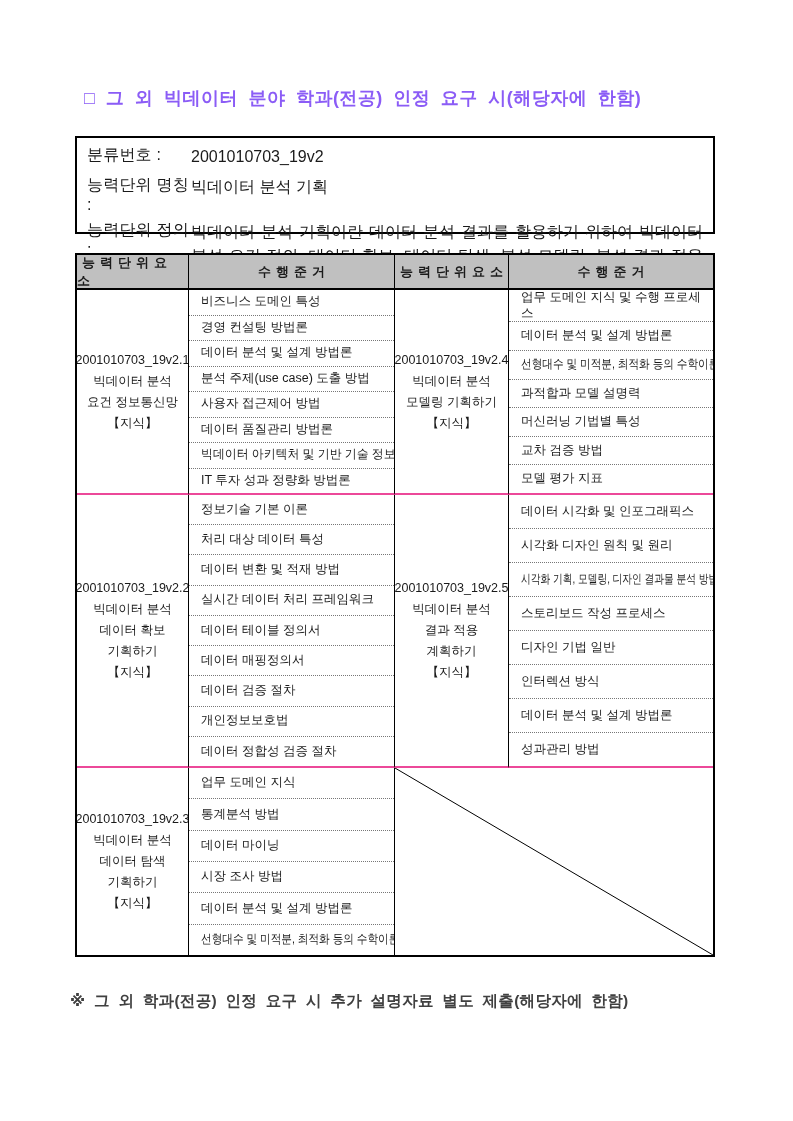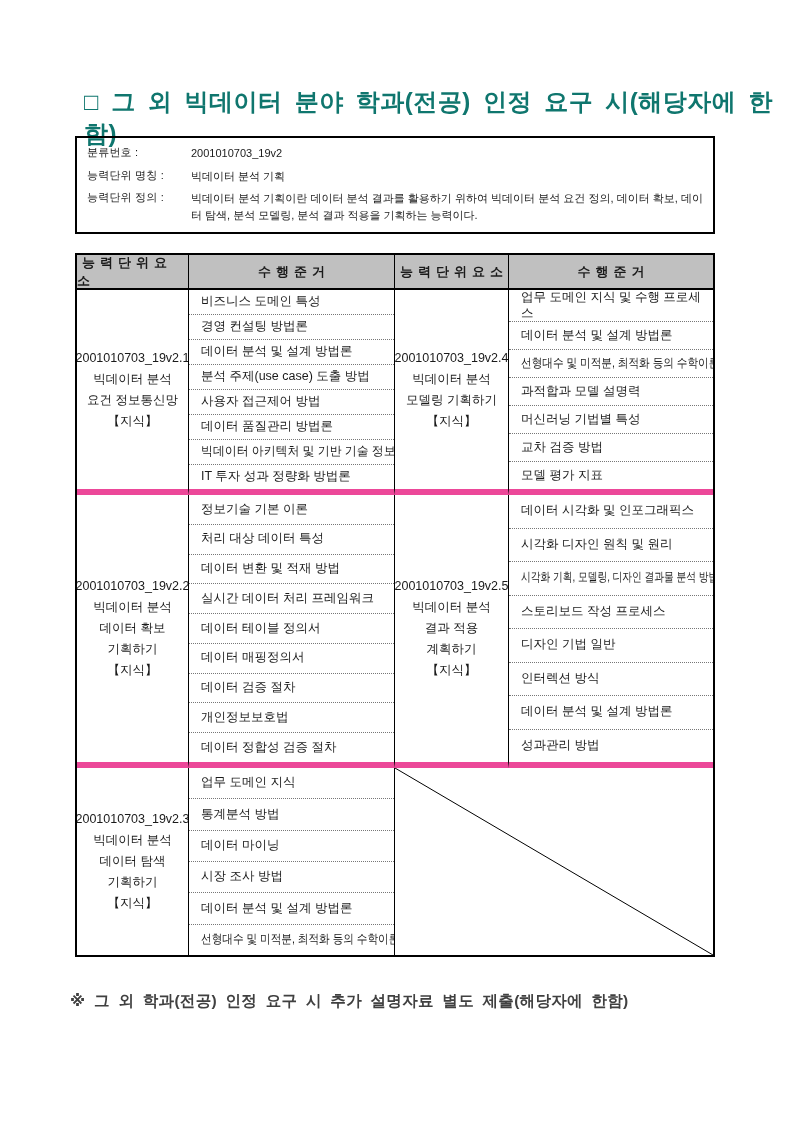--- a/index.html
+++ b/index.html
@@ -1,37 +1,37 @@
 <!DOCTYPE html>
 <html><head>
 <meta charset="utf-8">
 <style>
   * { margin:0; padding:0; box-sizing:border-box; }
   html,body { background:#ffffff; }
   body { font-family:"Liberation Sans","DejaVu Sans",sans-serif; color:#1a1a1a; }
   .page { position:relative; width:793px; height:1121px; background:#ffffff; overflow:hidden; }
 
-  .title { position:absolute; left:84px; top:86px; font-size:24px; font-weight:bold;
-           letter-spacing:0.5px; word-spacing:5px; color:#0f766e; }
+  .title { position:absolute; left:84px; top:86px; font-size:18px; font-weight:bold;
+           letter-spacing:0.5px; word-spacing:5px; color:#8b5cf6; }
 
   
   .info-box { position:absolute; left:75px; top:136px; width:640px; height:98px;
-              border:2px solid #000; padding:7px 10px 4px 10px; font-size:11px; }
+              border:2px solid #000; padding:7px 10px 4px 10px; font-size:16px; }
   .info-row { display:flex; align-items:flex-start; margin-bottom:6px; }
   .info-label { width:104px; flex:0 0 104px; letter-spacing:0.2px; }
   .info-value { flex:1; line-height:1.5; text-align:justify; }
 
   
   .grid { position:absolute; left:75px; top:253px; width:640px; height:704px;
           border:2px solid #000; display:grid;
           grid-template-columns:112px 206px 114px 1fr;
           grid-template-rows:35px 205px 273px 1fr; }
   .cell { overflow:hidden; }
   .br { border-right:1px solid #000; }
-  .bb { border-bottom:6px solid #ec4899; }
+  .bb { border-bottom:2px solid #ec4899; }
   .hd { background:#c0c0c0; border-bottom:2px solid #000; display:flex;
         align-items:center; justify-content:center; font-weight:bold; font-size:13px;
         letter-spacing:5px; text-indent:5px; }
   .el { display:flex; flex-direction:column; align-items:center; justify-content:center;
         text-align:center; font-size:12.5px; line-height:21px; }
   .crit { display:flex; flex-direction:column; }
   .ci { flex:1; display:flex; align-items:center; padding:0 4px 0 12px;
         border-bottom:1px dotted #777; font-size:12.5px; line-height:1.25; }
   .ci:last-child { border-bottom:none; }
   .ci.d2 { flex:2; }

